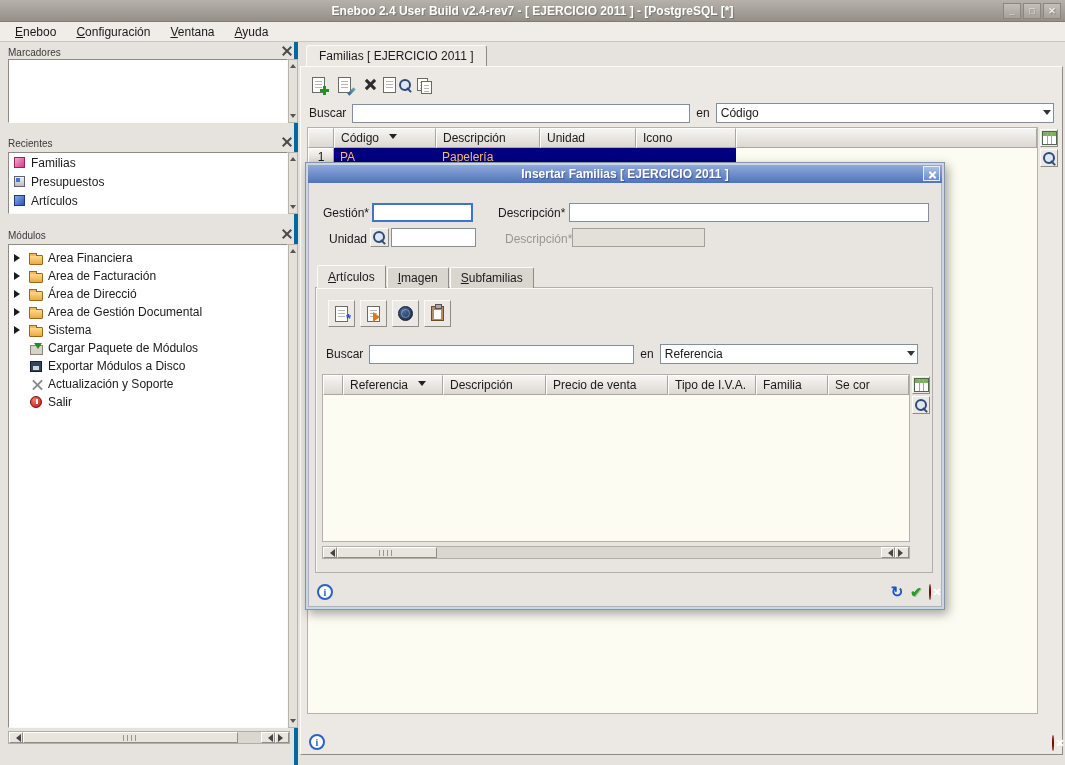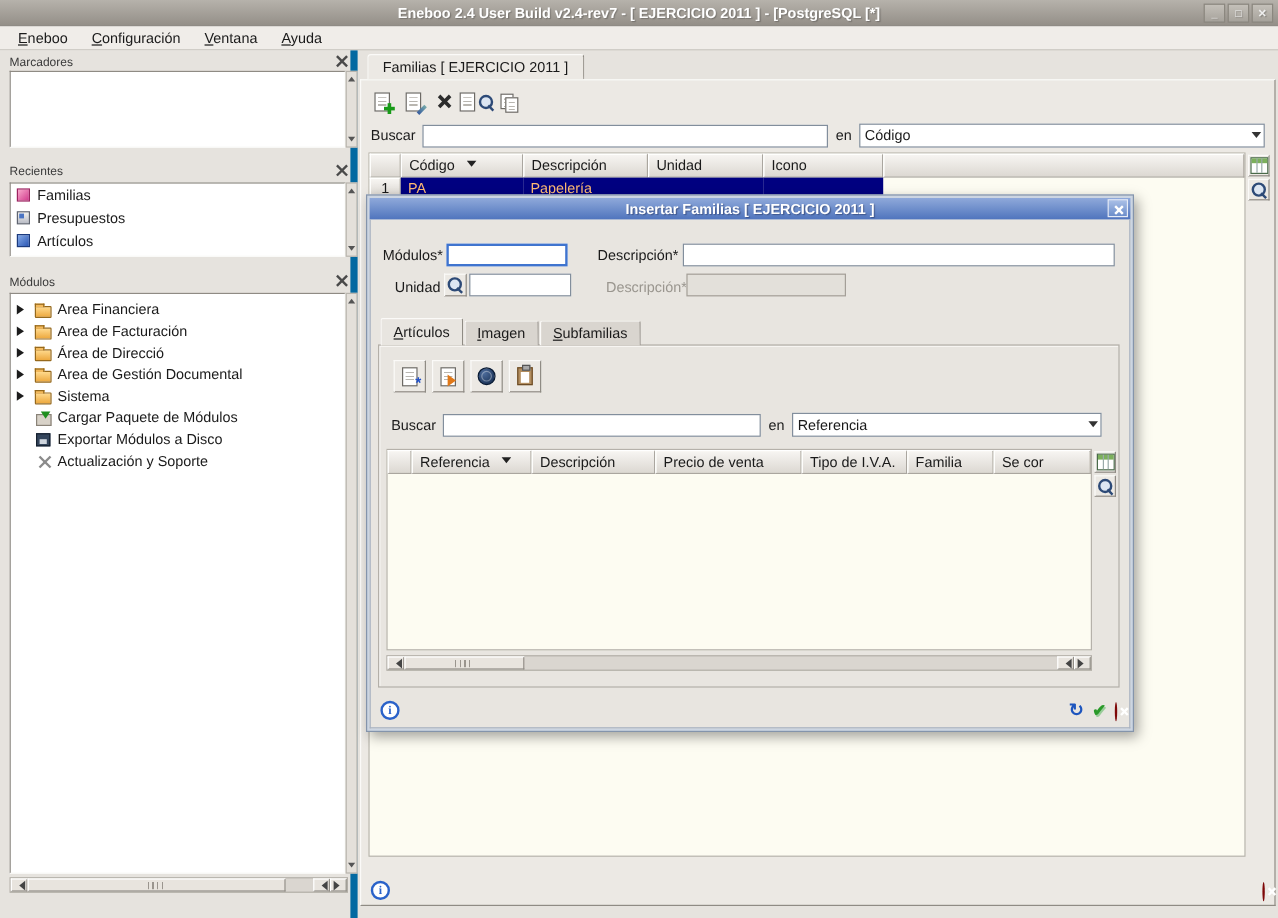--- a/index.html
+++ b/index.html
@@ -117,21 +117,21 @@
   .stop-ic { position:relative; width:16px; height:16px; border-radius:50%;
     background:radial-gradient(circle at 35% 30%,#f3705e,#bb0f0f); border:1px solid #7e0808; flex:none; }
   .stop-ic::before,.stop-ic::after { content:""; position:absolute; left:3px; top:6px; width:8px; height:2px; background:#fff; }
   .stop-ic::before { transform:rotate(45deg); } .stop-ic::after { transform:rotate(-45deg); }
 
   .tool-btn { width:23px; height:23px; background:transparent; display:flex; align-items:center; justify-content:center; position:relative; }
   .tool-btn2 { width:27px; height:27px; background:#ece9e4; border:1px solid; border-color:#fbfaf8 #8f8b84 #8f8b84 #fbfaf8; display:flex; align-items:center; justify-content:center; position:relative; }
   .mini-btn { width:18px; height:18px; background:#ece9e4; border:1px solid; border-color:#fbfaf8 #8f8b84 #8f8b84 #fbfaf8; display:flex; align-items:center; justify-content:center; }
 
   
-  .sidebar { position:absolute; left:0; top:42px; width:298px; height:723px; background:#e6e3de; border-right:6px solid #0369a1; }
+  .sidebar { position:absolute; left:0; top:42px; width:298px; height:723px; background:#e6e3de; border-right:4px solid #0369a1; }
   .side-label { position:absolute; left:8px; font-size:10px; color:#3a3a3a; }
   .side-close { position:absolute; right:12px; }
   .side-box { position:absolute; left:8px; width:280px; background:#fff; border:1px solid #8f8b84; border-right-color:#fbfaf8; border-bottom-color:#fbfaf8; overflow:hidden; }
   .list-item { display:flex; align-items:center; height:19px; gap:6px; padding-left:5px; }
   .tree-item { display:flex; align-items:center; height:18px; gap:5px; padding-left:5px; white-space:nowrap; }
   .tree-item .expander { width:0; height:0; border:4px solid transparent; border-left:6px solid #1c1c1c; flex:none; }
   .tree-item .no-exp { width:10px; flex:none; }
   .act-ic { width:14px; display:flex; justify-content:center; flex:none; }
 
   
@@ -296,20 +296,27 @@
         </span>
       <span>Exportar Módulos a Disco</span>
     </div>
     <div class="tree-item">
       <span class="no-exp"></span>
       <span class="act-ic">
           <span class="xmark gray" style="width:11px;height:11px;"></span>
         </span>
       <span>Actualización y Soporte</span>
     </div>
+    <div class="tree-item">
+      <span class="no-exp"></span>
+      <span class="act-ic">
+          <span class="power"></span>
+        </span>
+      <span>Salir</span>
+    </div>
   </div>
   <div class="vstrip" style="left:288px; top:202px; height:484px;">
     <span class="arr-u"></span>
     <span class="arr-d"></span>
   </div>
 
   <div class="hscroll" style="position:absolute; left:8px; top:689px; width:282px;">
     <span class="sb-btn">
         <span class="arr-l"></span>
       </span>
@@ -419,21 +426,21 @@
   </div>
 </div>
 
 <div class="dialog">
   <div class="dlg-titlebar">
     <span>Insertar Familias [ EJERCICIO 2011 ]</span>
     <div class="dlg-close"></div>
   </div>
   <div class="dlg-body">
 
-    <span class="dlg-label right" style="left:6px; top:23px; width:54px;">Módulos*</span>
+    <span class="dlg-label right" style="left:6px; top:23px; width:54px;">Gestión*</span>
     <input class="tfield focused" style="position: absolute; left: 63px; top: 20px; width: 101px;">
     <span class="dlg-label" style="left:189px; top:23px;">Descripción*</span>
     <input class="tfield" style="position: absolute; left: 260px; top: 20px; width: 360px;">
 
     <span class="dlg-label right" style="left:6px; top:49px; width:52px;">Unidad</span>
     <div class="mini-btn" style="position:absolute; left:61px; top:45px; width:19px; height:19px;">
       <span class="mag"></span>
     </div>
     <input class="tfield" style="position: absolute; left: 82px; top: 45px; width: 85px;">
     <span class="dlg-label dim" style="left:196px; top:49px;">Descripción*</span>

